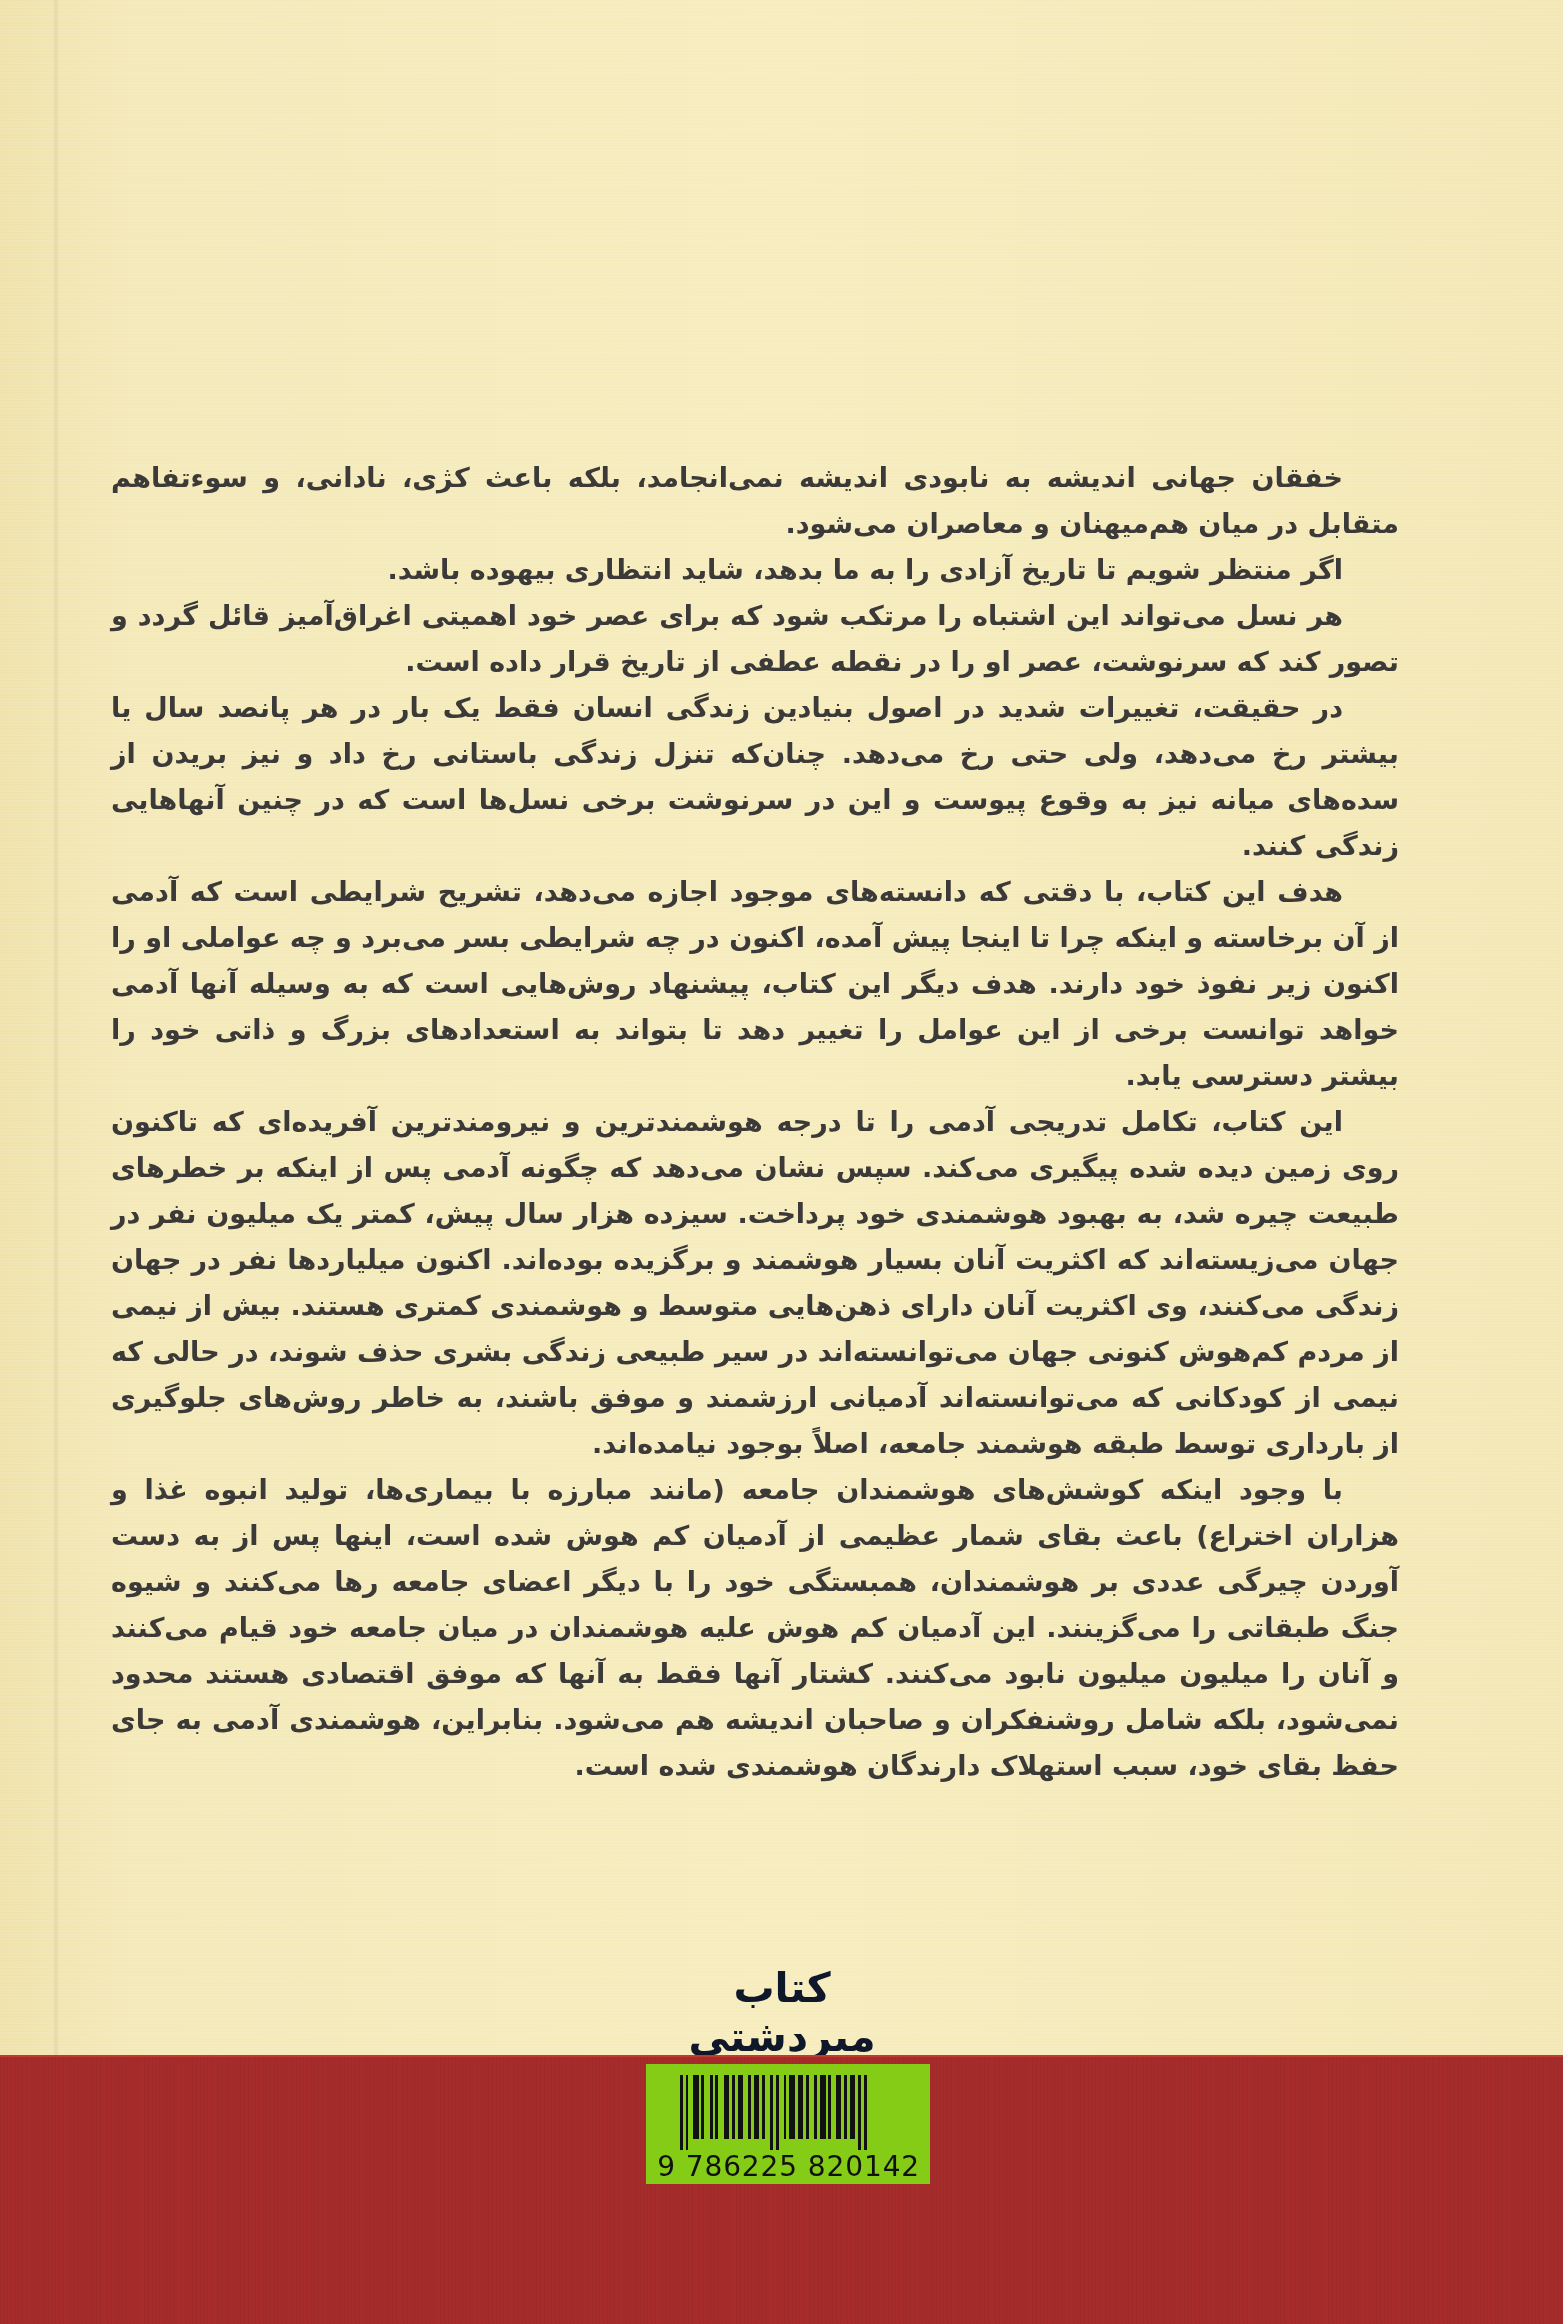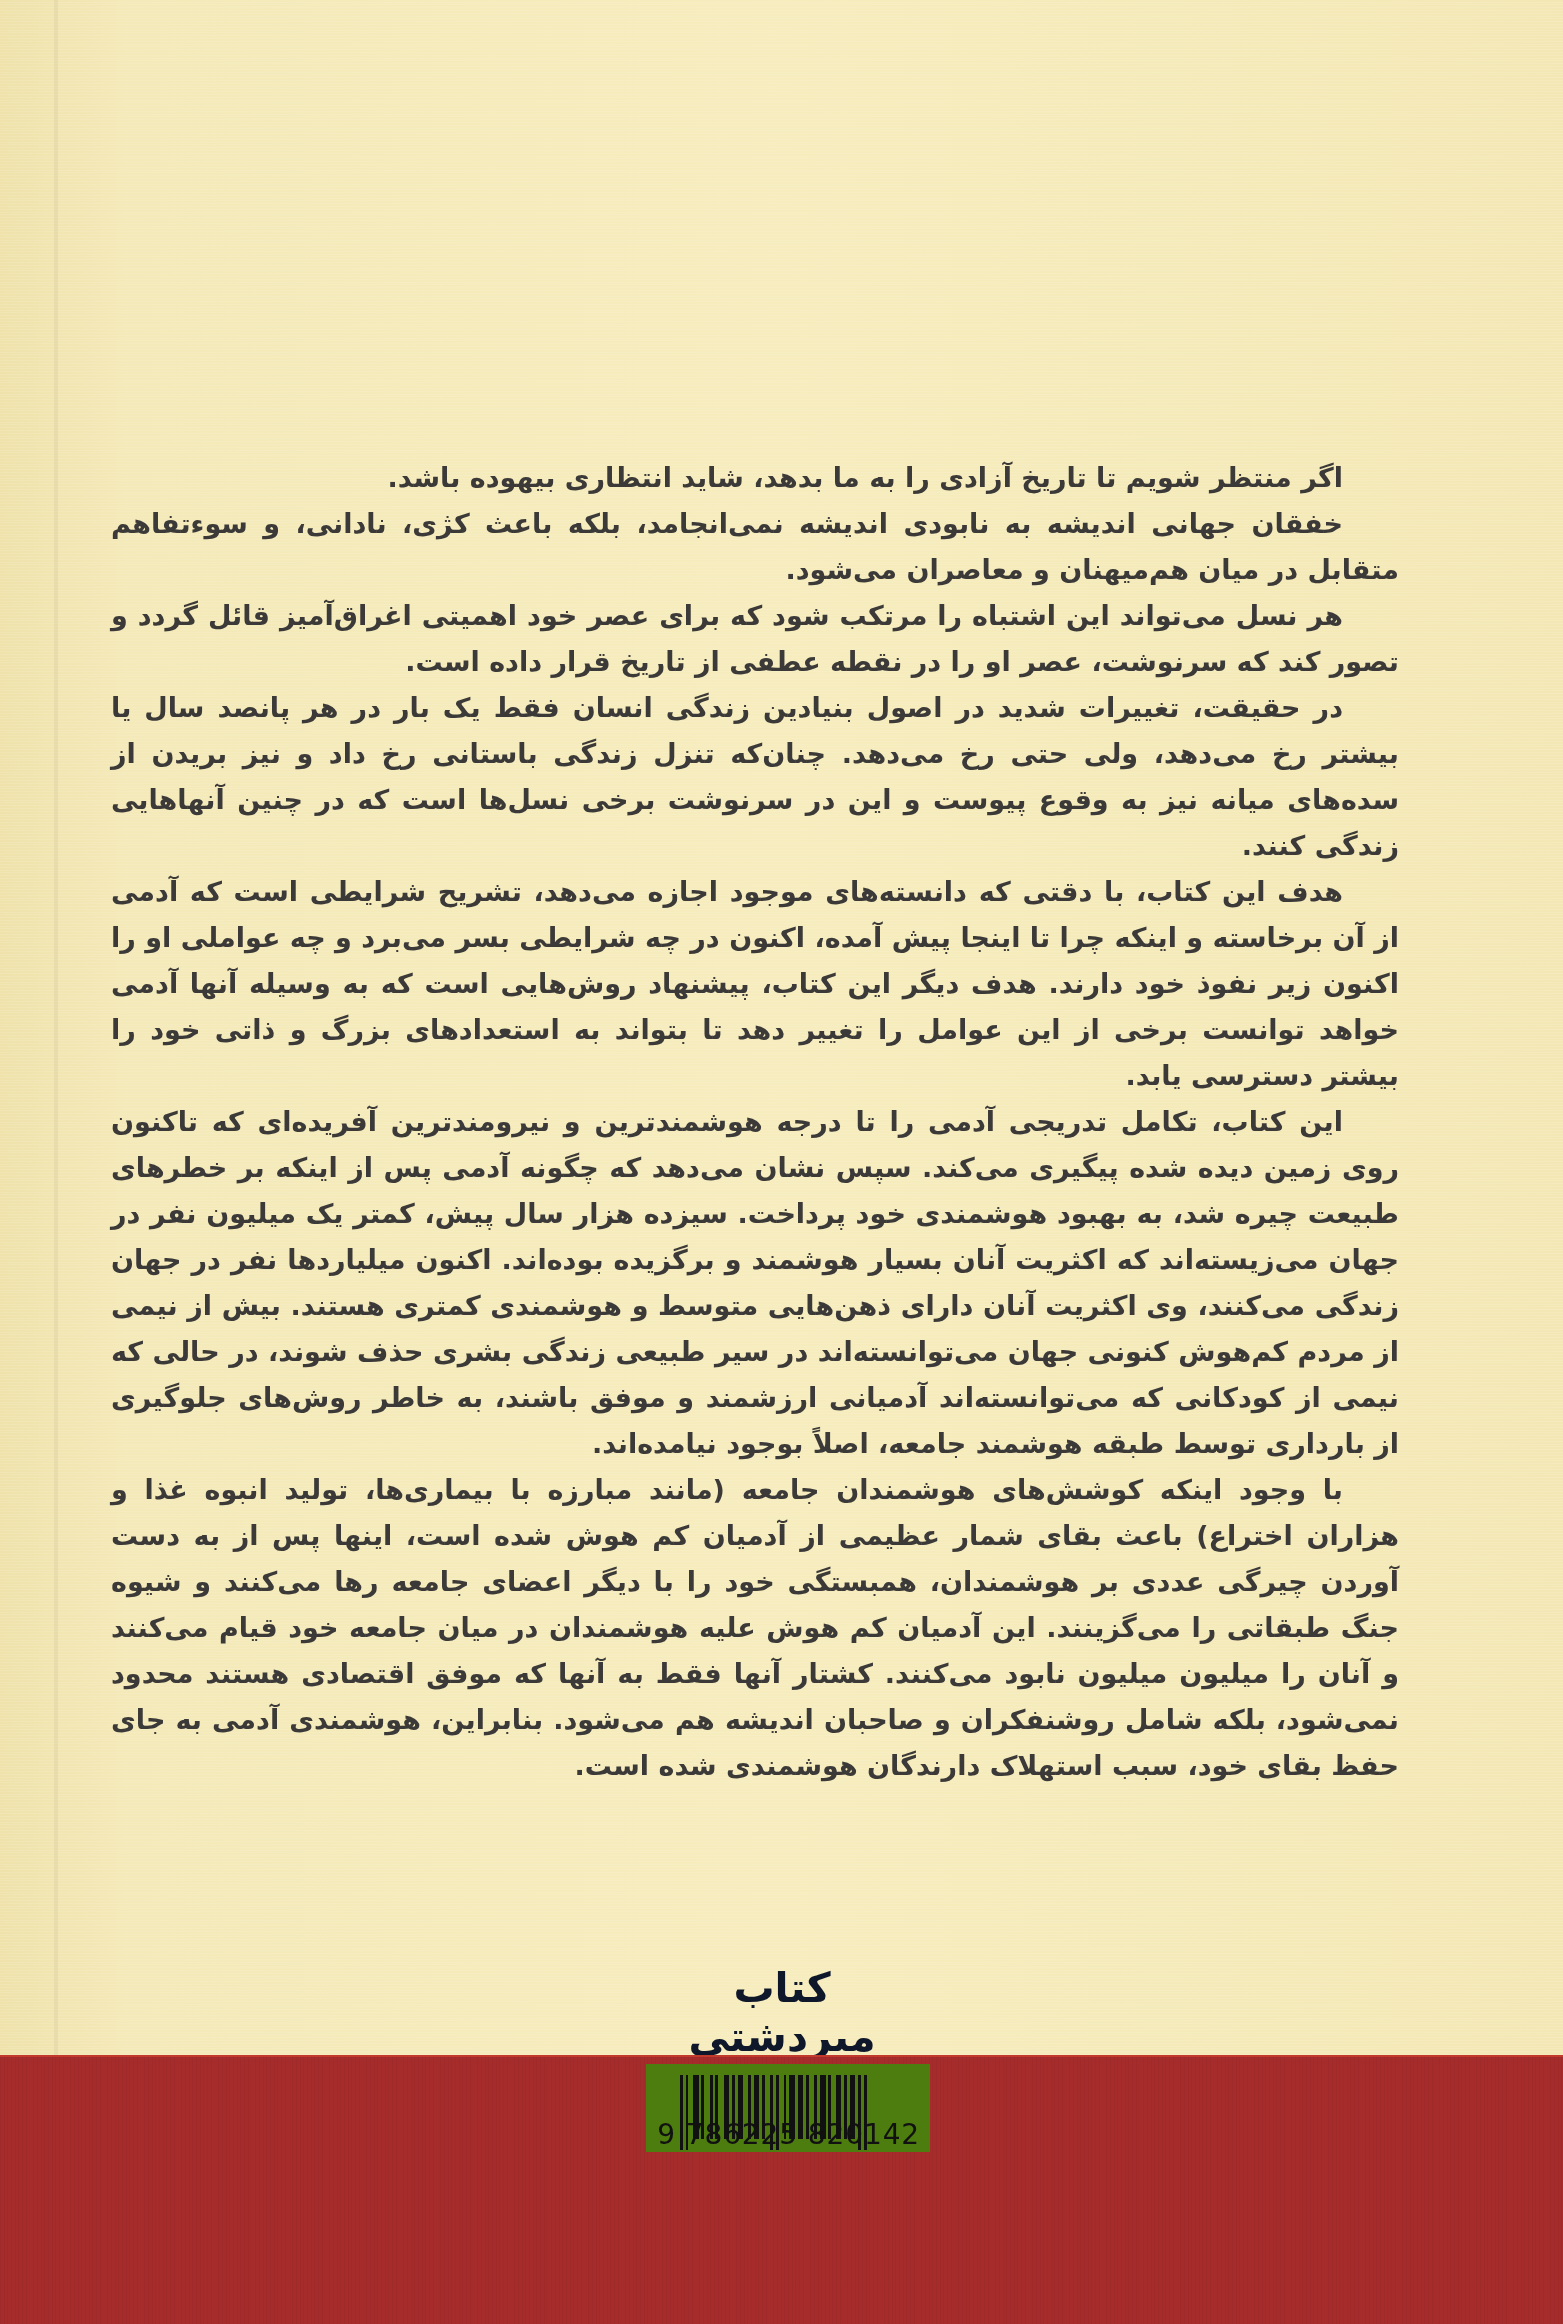--- a/index.html
+++ b/index.html
@@ -79,22 +79,22 @@
       background:
         repeating-linear-gradient(90deg, rgba(0,0,0,0.04) 0px, rgba(0,0,0,0.04) 0.9px, rgba(0,0,0,0) 0.9px, rgba(0,0,0,0) 3.7px),
         #a52c2b;
       border-top: 2.8px solid #c23a2c;
     }
     .barcode-box {
       position: absolute;
       left: 646px;
       top: 2064px;
       width: 284px;
-      height: 88px;
-      background: #4d7c0f;
+      height: 120px;
+      background: #84cc16;
     }
     .barcode-bars {
       position: absolute;
       left: 34px;
       top: 11.2px;
       width: 239px;
       height: 67px;
       display: flex;
       align-items: flex-start;
       gap: 0;
@@ -115,22 +115,22 @@
       white-space: nowrap;
     }
   </style>
 </head>
 <body>
 
 <div class="cover-top"></div>
 <div class="spine-edge"></div>
 
 <div class="blurb">
+  <p>خفقان جهانی اندیشه به نابودی اندیشه نمی‌انجامد، بلکه باعث کژی، نادانی، و سوءتفاهم متقابل در میان هم‌میهنان و معاصران می‌شود.</p>
   <p>اگر منتظر شویم تا تاریخ آزادی را به ما بدهد، شاید انتظاری بیهوده باشد.</p>
-  <p>خفقان جهانی اندیشه به نابودی اندیشه نمی‌انجامد، بلکه باعث کژی، نادانی، و سوءتفاهم متقابل در میان هم‌میهنان و معاصران می‌شود.</p>
   <p>هر نسل می‌تواند این اشتباه را مرتکب شود که برای عصر خود اهمیتی اغراق‌آمیز قائل گردد و تصور کند که سرنوشت، عصر او را در نقطه عطفی از تاریخ قرار داده است.</p>
   <p>در حقیقت، تغییرات شدید در اصول بنیادین زندگی انسان فقط یک بار در هر پانصد سال یا بیشتر رخ می‌دهد، ولی حتی رخ می‌دهد. چنان‌که تنزل زندگی باستانی رخ داد و نیز بریدن از سده‌های میانه نیز به وقوع پیوست و این در سرنوشت برخی نسل‌ها است که در چنین آنها‌هایی زندگی کنند.</p>
   <p>هدف این کتاب، با دقتی که دانسته‌های موجود اجازه می‌دهد، تشریح شرایطی است که آدمی از آن برخاسته و اینکه چرا تا اینجا پیش آمده، اکنون در چه شرایطی بسر می‌برد و چه عواملی او را اکنون زیر نفوذ خود دارند. هدف دیگر این کتاب، پیشنهاد روش‌هایی است که به وسیله آنها آدمی خواهد توانست برخی از این عوامل را تغییر دهد تا بتواند به استعدادهای بزرگ و ذاتی خود را بیشتر دسترسی یابد.</p>
   <p>این کتاب، تکامل تدریجی آدمی را تا درجه هوشمندترین و نیرومندترین آفریده‌ای که تاکنون روی زمین دیده شده پیگیری می‌کند. سپس نشان می‌دهد که چگونه آدمی پس از اینکه بر خطرهای طبیعت چیره شد، به بهبود هوشمندی خود پرداخت. سیزده هزار سال پیش، کمتر یک میلیون نفر در جهان می‌زیسته‌اند که اکثریت آنان بسیار هوشمند و برگزیده بوده‌اند. اکنون میلیاردها نفر در جهان زندگی می‌کنند، وی اکثریت آنان دارای ذهن‌هایی متوسط و هوشمندی کمتری هستند. بیش از نیمی از مردم کم‌هوش کنونی جهان می‌توانسته‌اند در سیر طبیعی زندگی بشری حذف شوند، در حالی که نیمی از کودکانی که می‌توانسته‌اند آدمیانی ارزشمند و موفق باشند، به خاطر روش‌های جلوگیری از بارداری توسط طبقه هوشمند جامعه، اصلاً بوجود نیامده‌اند.</p>
   <p>با وجود اینکه کوشش‌های هوشمندان جامعه (مانند مبارزه با بیماری‌ها، تولید انبوه غذا و هزاران اختراع) باعث بقای شمار عظیمی از آدمیان کم هوش شده است، اینها پس از به دست آوردن چیرگی عددی بر هوشمندان، همبستگی خود را با دیگر اعضای جامعه رها می‌کنند و شیوه جنگ طبقاتی را می‌گزینند. این آدمیان کم هوش علیه هوشمندان در میان جامعه خود قیام می‌کنند و آنان را میلیون میلیون نابود می‌کنند. کشتار آنها فقط به آنها که موفق اقتصادی هستند محدود نمی‌شود، بلکه شامل روشنفکران و صاحبان اندیشه هم می‌شود. بنابراین، هوشمندی آدمی به جای حفظ بقای خود، سبب استهلاک دارندگان هوشمندی شده است.</p>
 </div>
 
 <div class="publisher-logo">
   <span class="logo-mark">کتاب میردشتی</span>
   <span class="logo-text">MIRDASHTI BOOKS</span>

